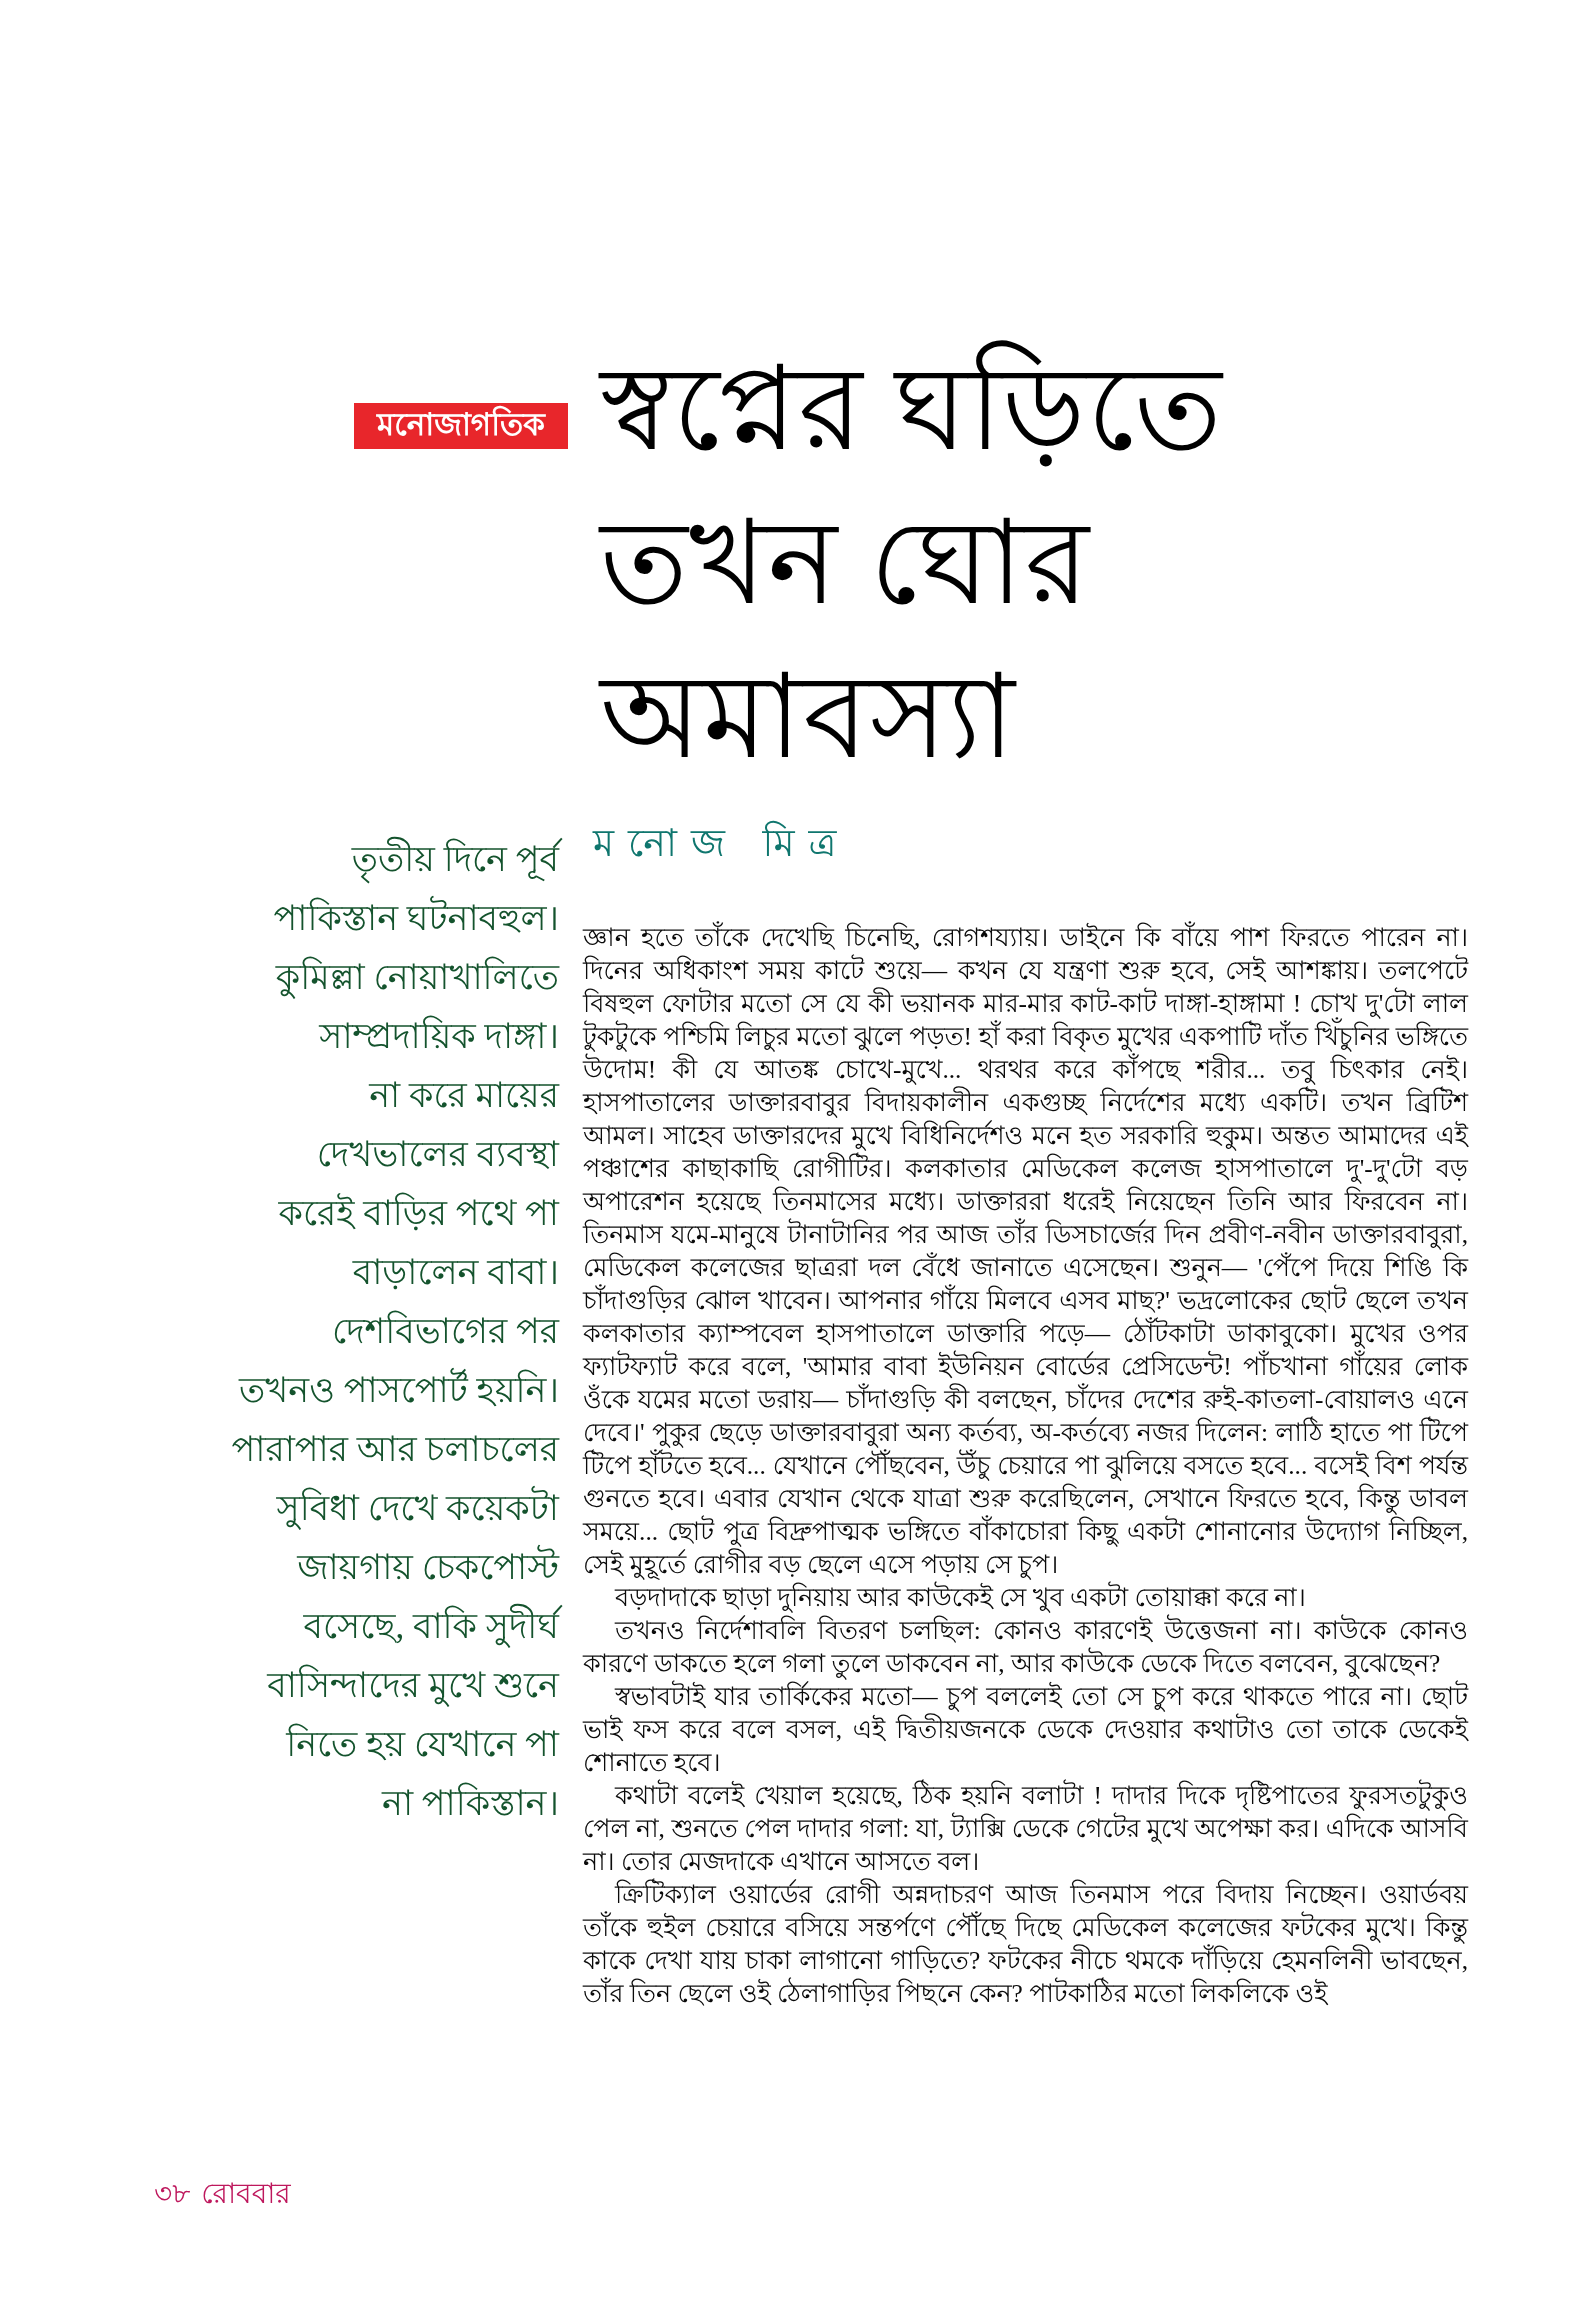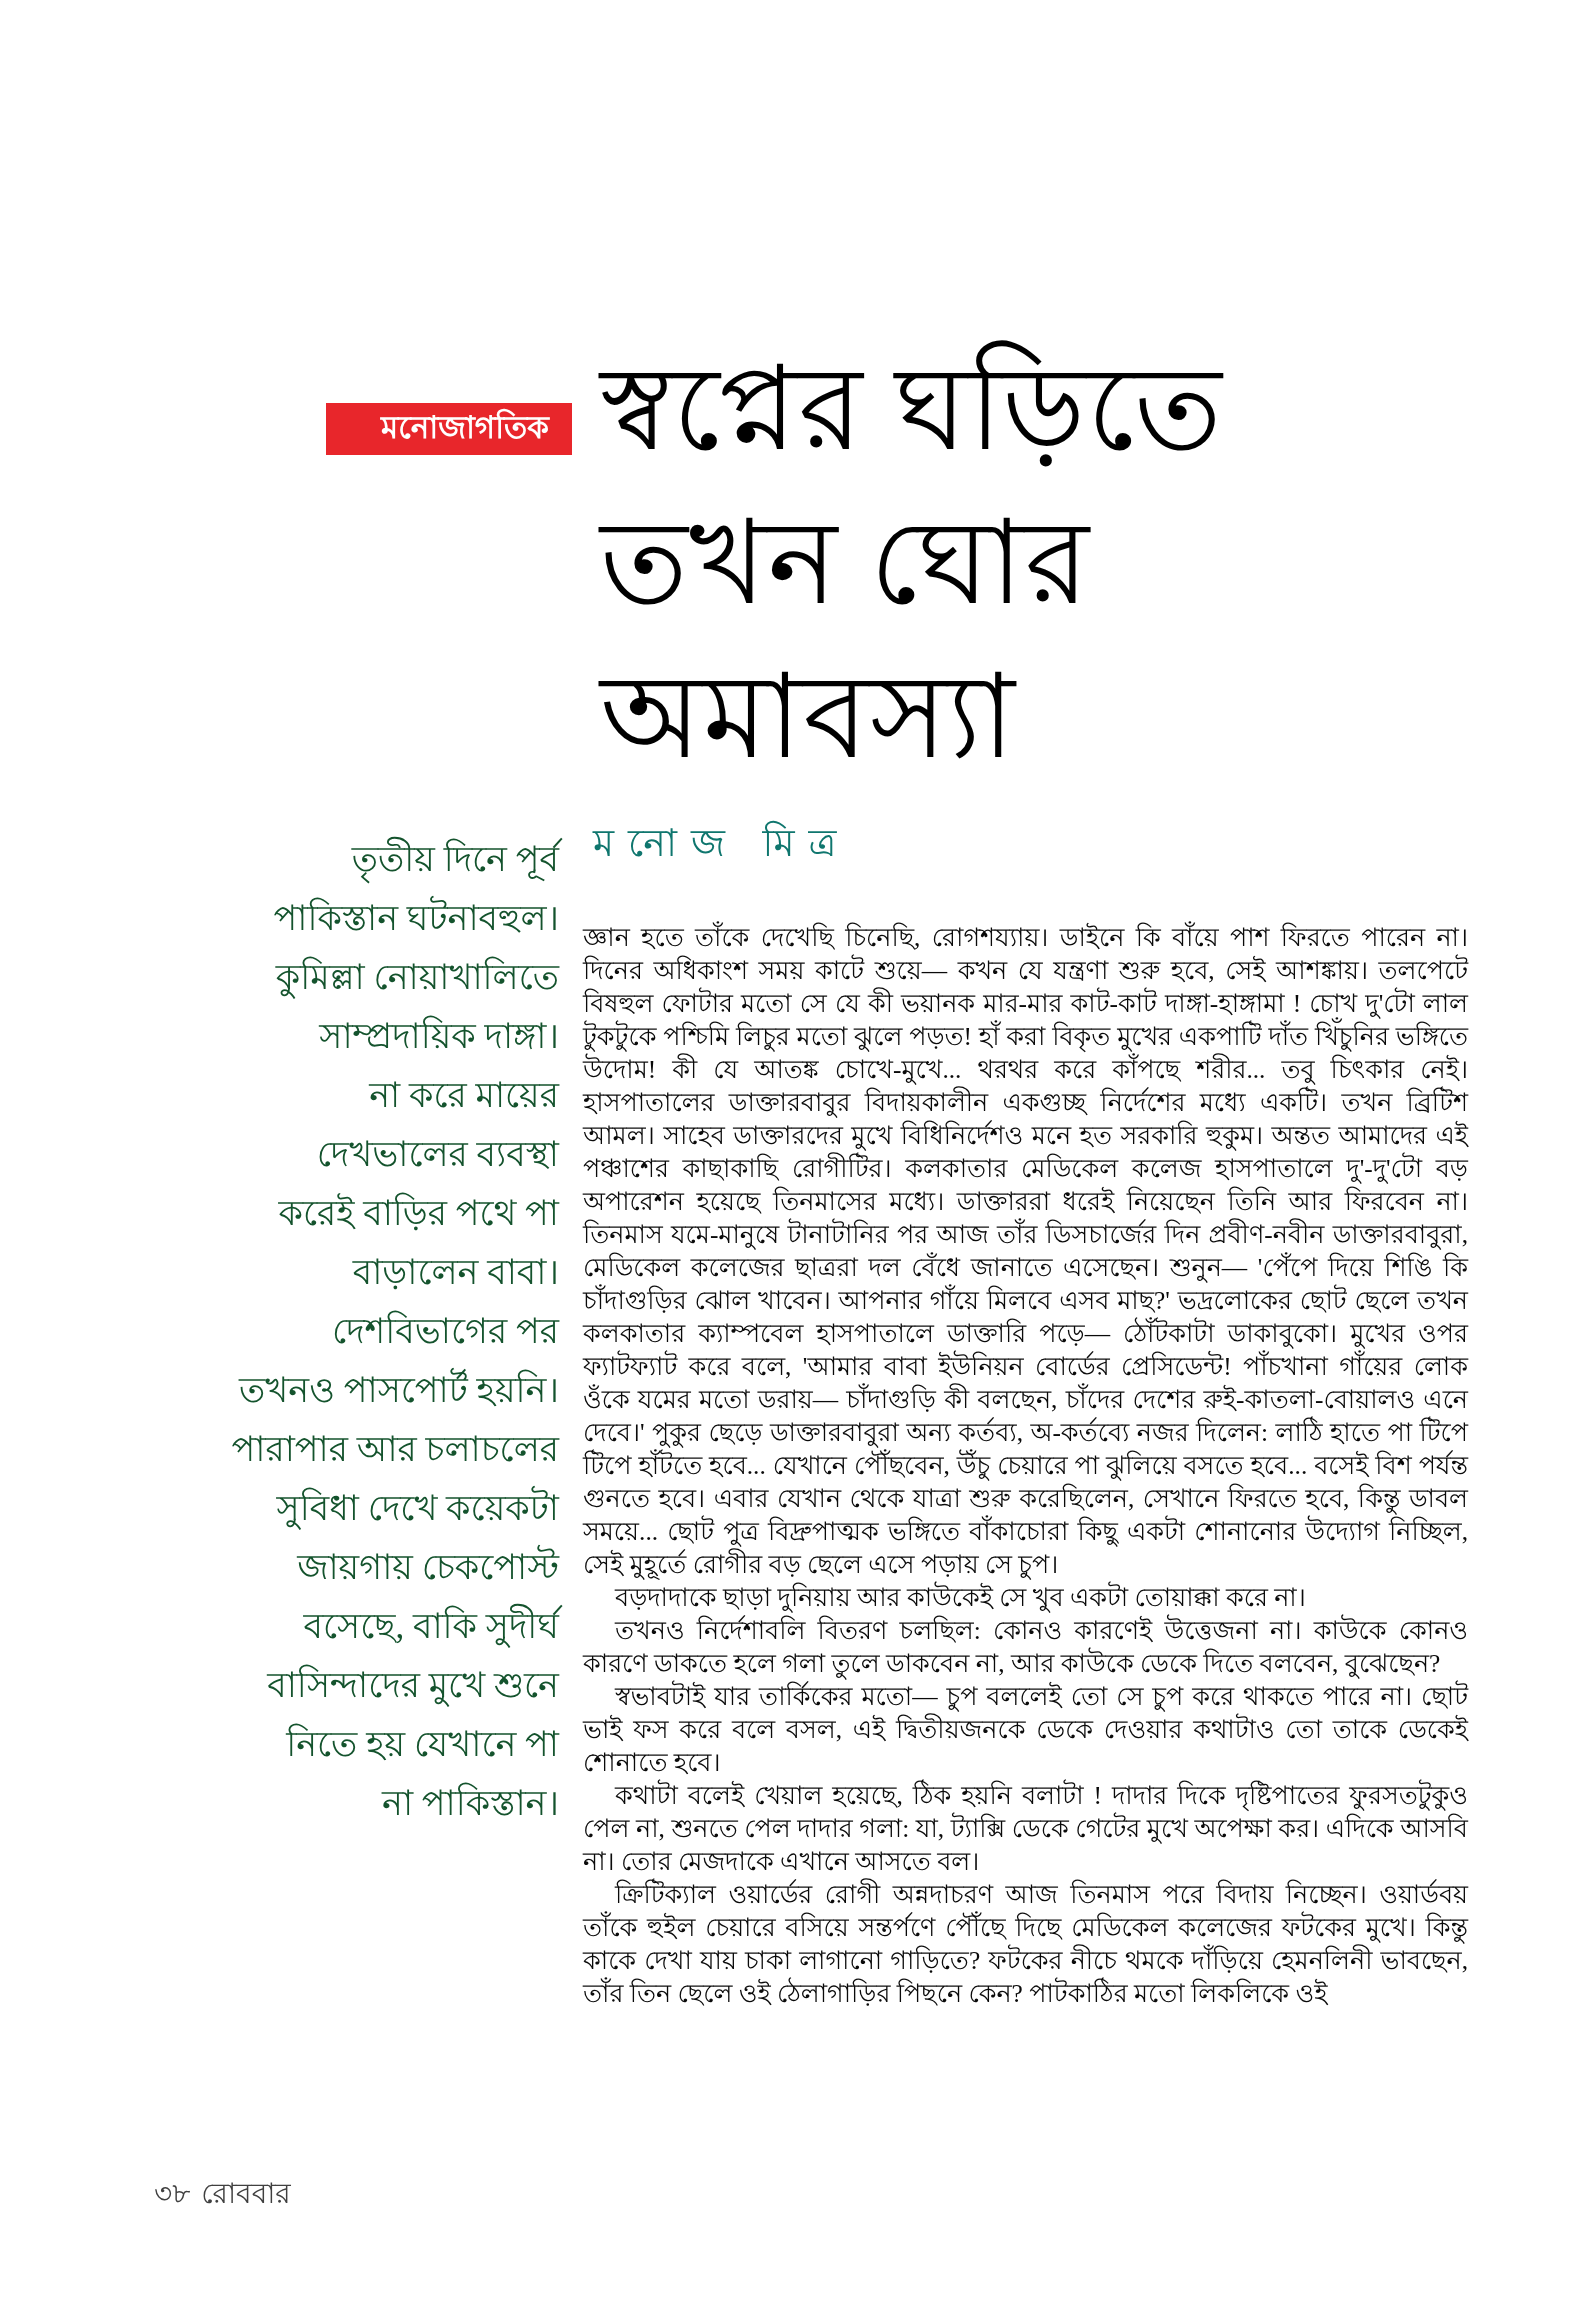--- a/index.html
+++ b/index.html
@@ -5,24 +5,24 @@
   html,body{margin:0;padding:0;background:#888;}
   .page{
     position:relative;
     width:1591px;height:2319px;
     background:#ffffff;
     font-family:"Liberation Serif","DejaVu Serif",serif;
     color:#000;
     overflow:hidden;
   }
   .kicker{
-    position:absolute;left:326px;top:403px;
-    width:214px;height:52px;
+    position:absolute;left:354px;top:403px;
+    width:214px;height:46px;
     display:flex;align-items:center;justify-content:center;
-    font-size:31px;font-weight:700;padding-left:32px;
+    font-size:31px;font-weight:700;
   }
   .headline{
     position:absolute;left:600px;top:333px;
     font-size:117px;line-height:154px;font-weight:400;
     letter-spacing:1.5px;
     color:#000;
     white-space:nowrap;
   }
   .byline{
     position:absolute;left:593px;top:813px;
@@ -38,21 +38,21 @@
   .body-col{
     position:absolute;left:583px;top:921px;width:885px;
     text-align:justify;
     font-size:25.4px;line-height:33px;
     color:#0a0a0a;
   }
   .body-col p{margin:0;}
   .body-col p.indent{text-indent:32px;}
   .footer{
     position:absolute;left:154px;top:2172px;
-    font-size:28px;color:#404040;
+    font-size:28px;color:#be185d;
     display:flex;gap:10.8px;align-items:flex-end;
   }
 </style>
 </head>
 <body>
 
 <div class="page">
 
   <div class="kicker" style="background: rgb(232, 38, 43); color: rgb(255, 255, 255);">মনোজাগতিক</div>
 

